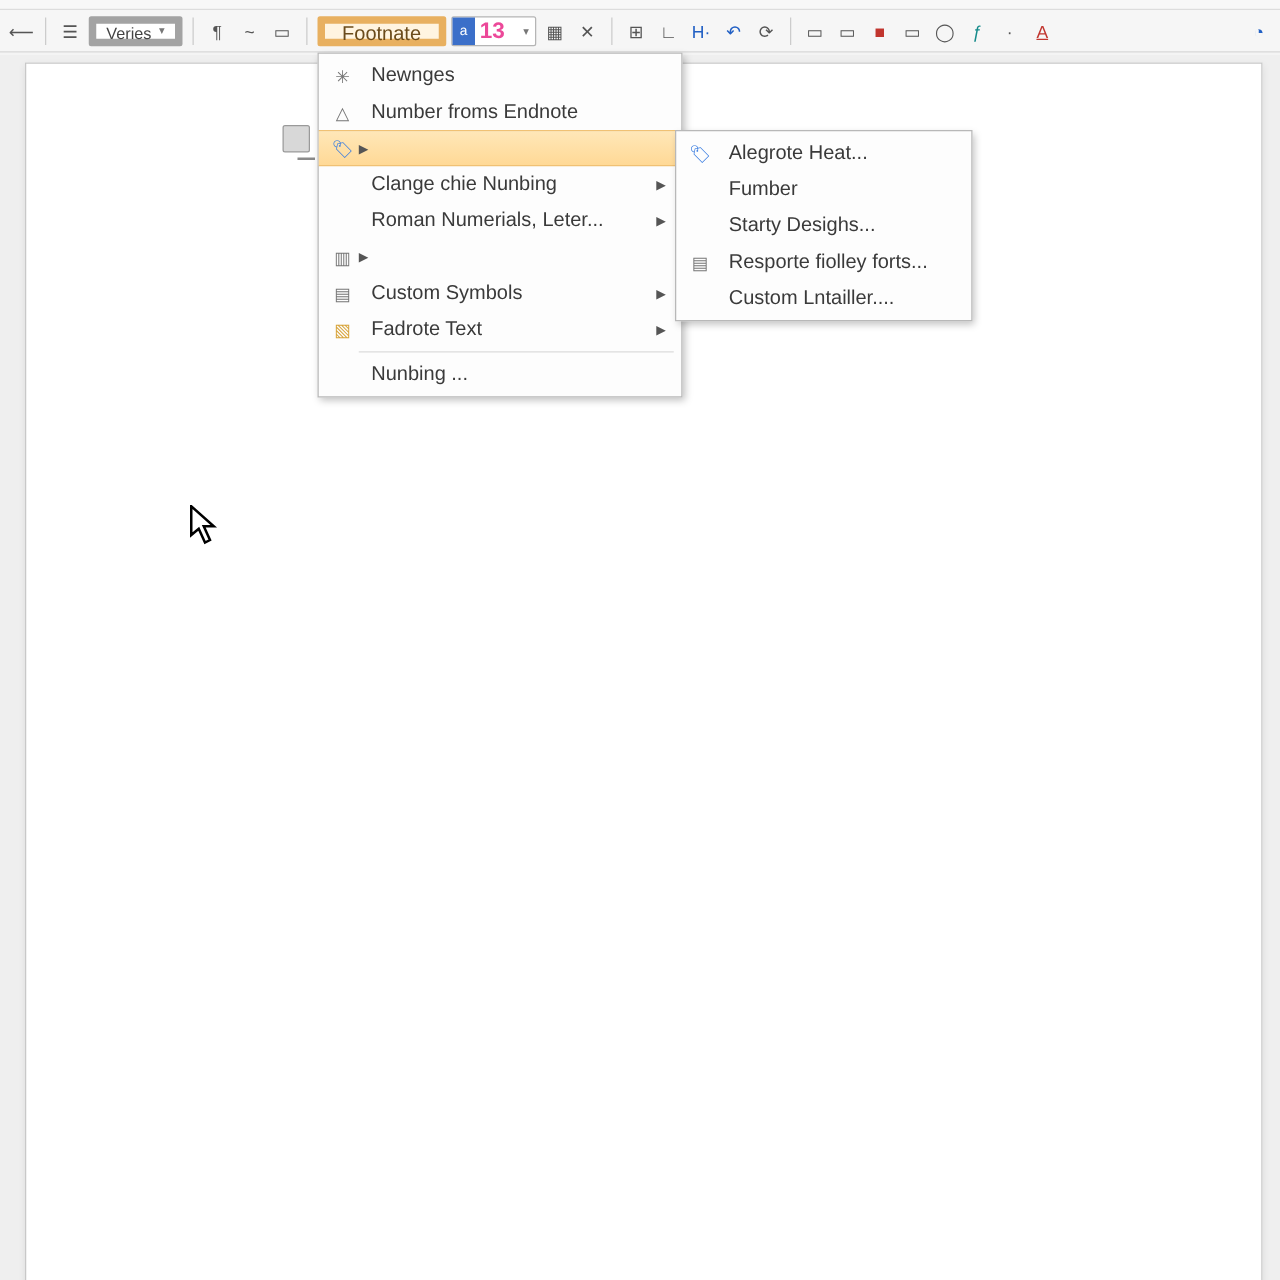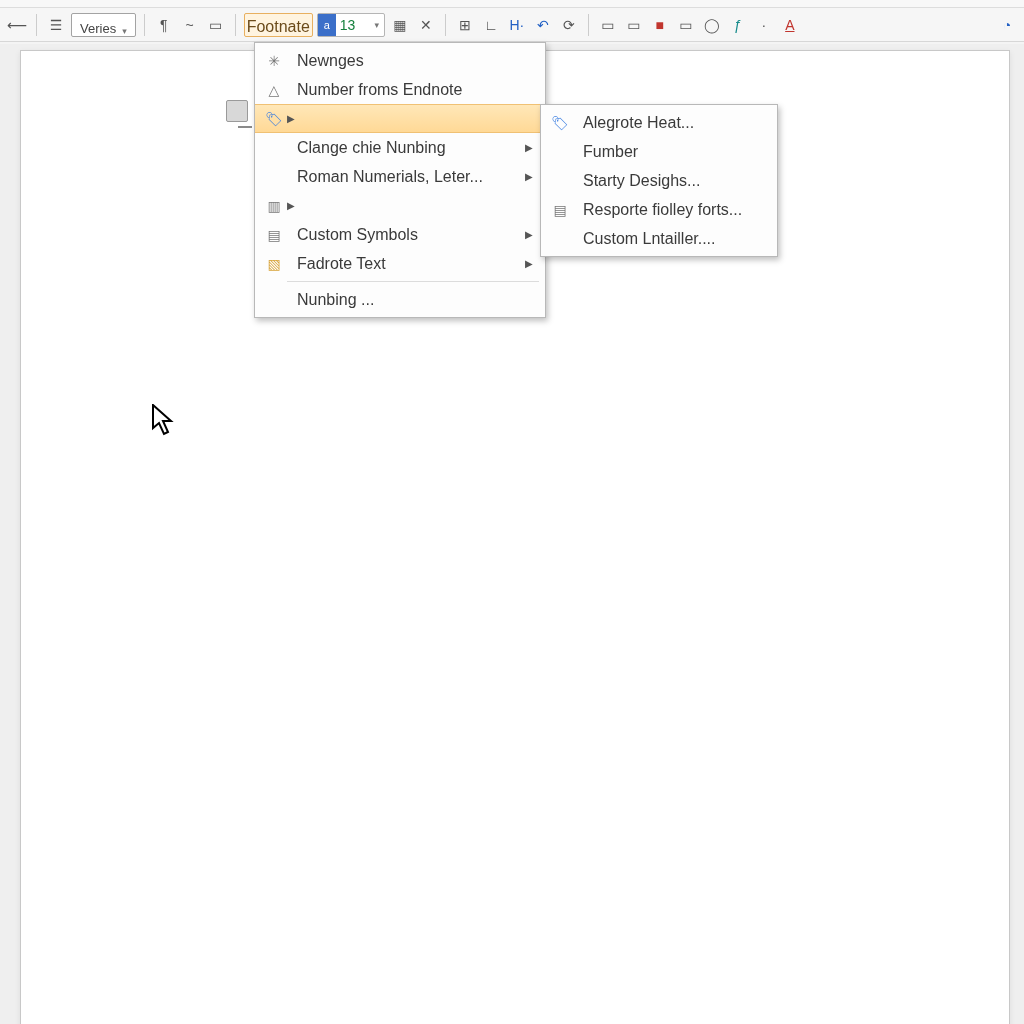--- a/index.html
+++ b/index.html
@@ -44,37 +44,37 @@
   cursor: pointer;
 }
 .tb-sep {
   width: 1px;
   height: 22px;
   background: #ccc;
   margin: 0 4px;
 }
 .tb-dropdown {
   display: inline-flex;
-  align-items: flex-end;
+  align-items: flex-start;
   height: 24px;
   padding: 0 8px;
-  border: 1px solid #a3a3a3;
+  border: 6px solid #a3a3a3;
   background: #fff;
   border-radius: 2px;
   font-size: 13px;
   gap: 6px;
   cursor: pointer;
   color: #444;
 }
 .tb-dropdown.highlighted {
   background: #fff4e0;
   border-color: #e8b060;
   font-weight: 500;
   color: #6b4b1b;
-  padding: 0 2px;
+  padding: 0 14px;
   font-size: 16px;
 }
 .tb-dropdown .caret {
   font-size: 9px;
   color: #777;
 }
 .font-size-box {
   display: inline-flex;
   align-items: center;
   height: 24px;
@@ -88,22 +88,23 @@
   background: #3b6fc9;
   display: flex;
   align-items: center;
   justify-content: center;
   color: #fff;
   font-size: 11px;
 }
 .font-size-box .val {
   width: 34px;
   padding: 0 4px;
-  font-size: 14px;
-  color: #15803d;
+  font-size: 18px;
+  color: #ec4899;
+  font-weight: bold;
 }
 .font-size-box .caret {
   width: 14px;
   font-size: 9px;
   color: #777;
   text-align: center;
 }
 .tb-red { color: #c1352e; }
 .tb-blue { color: #2260c4; }
 .tb-teal { color: #168b8b; }

